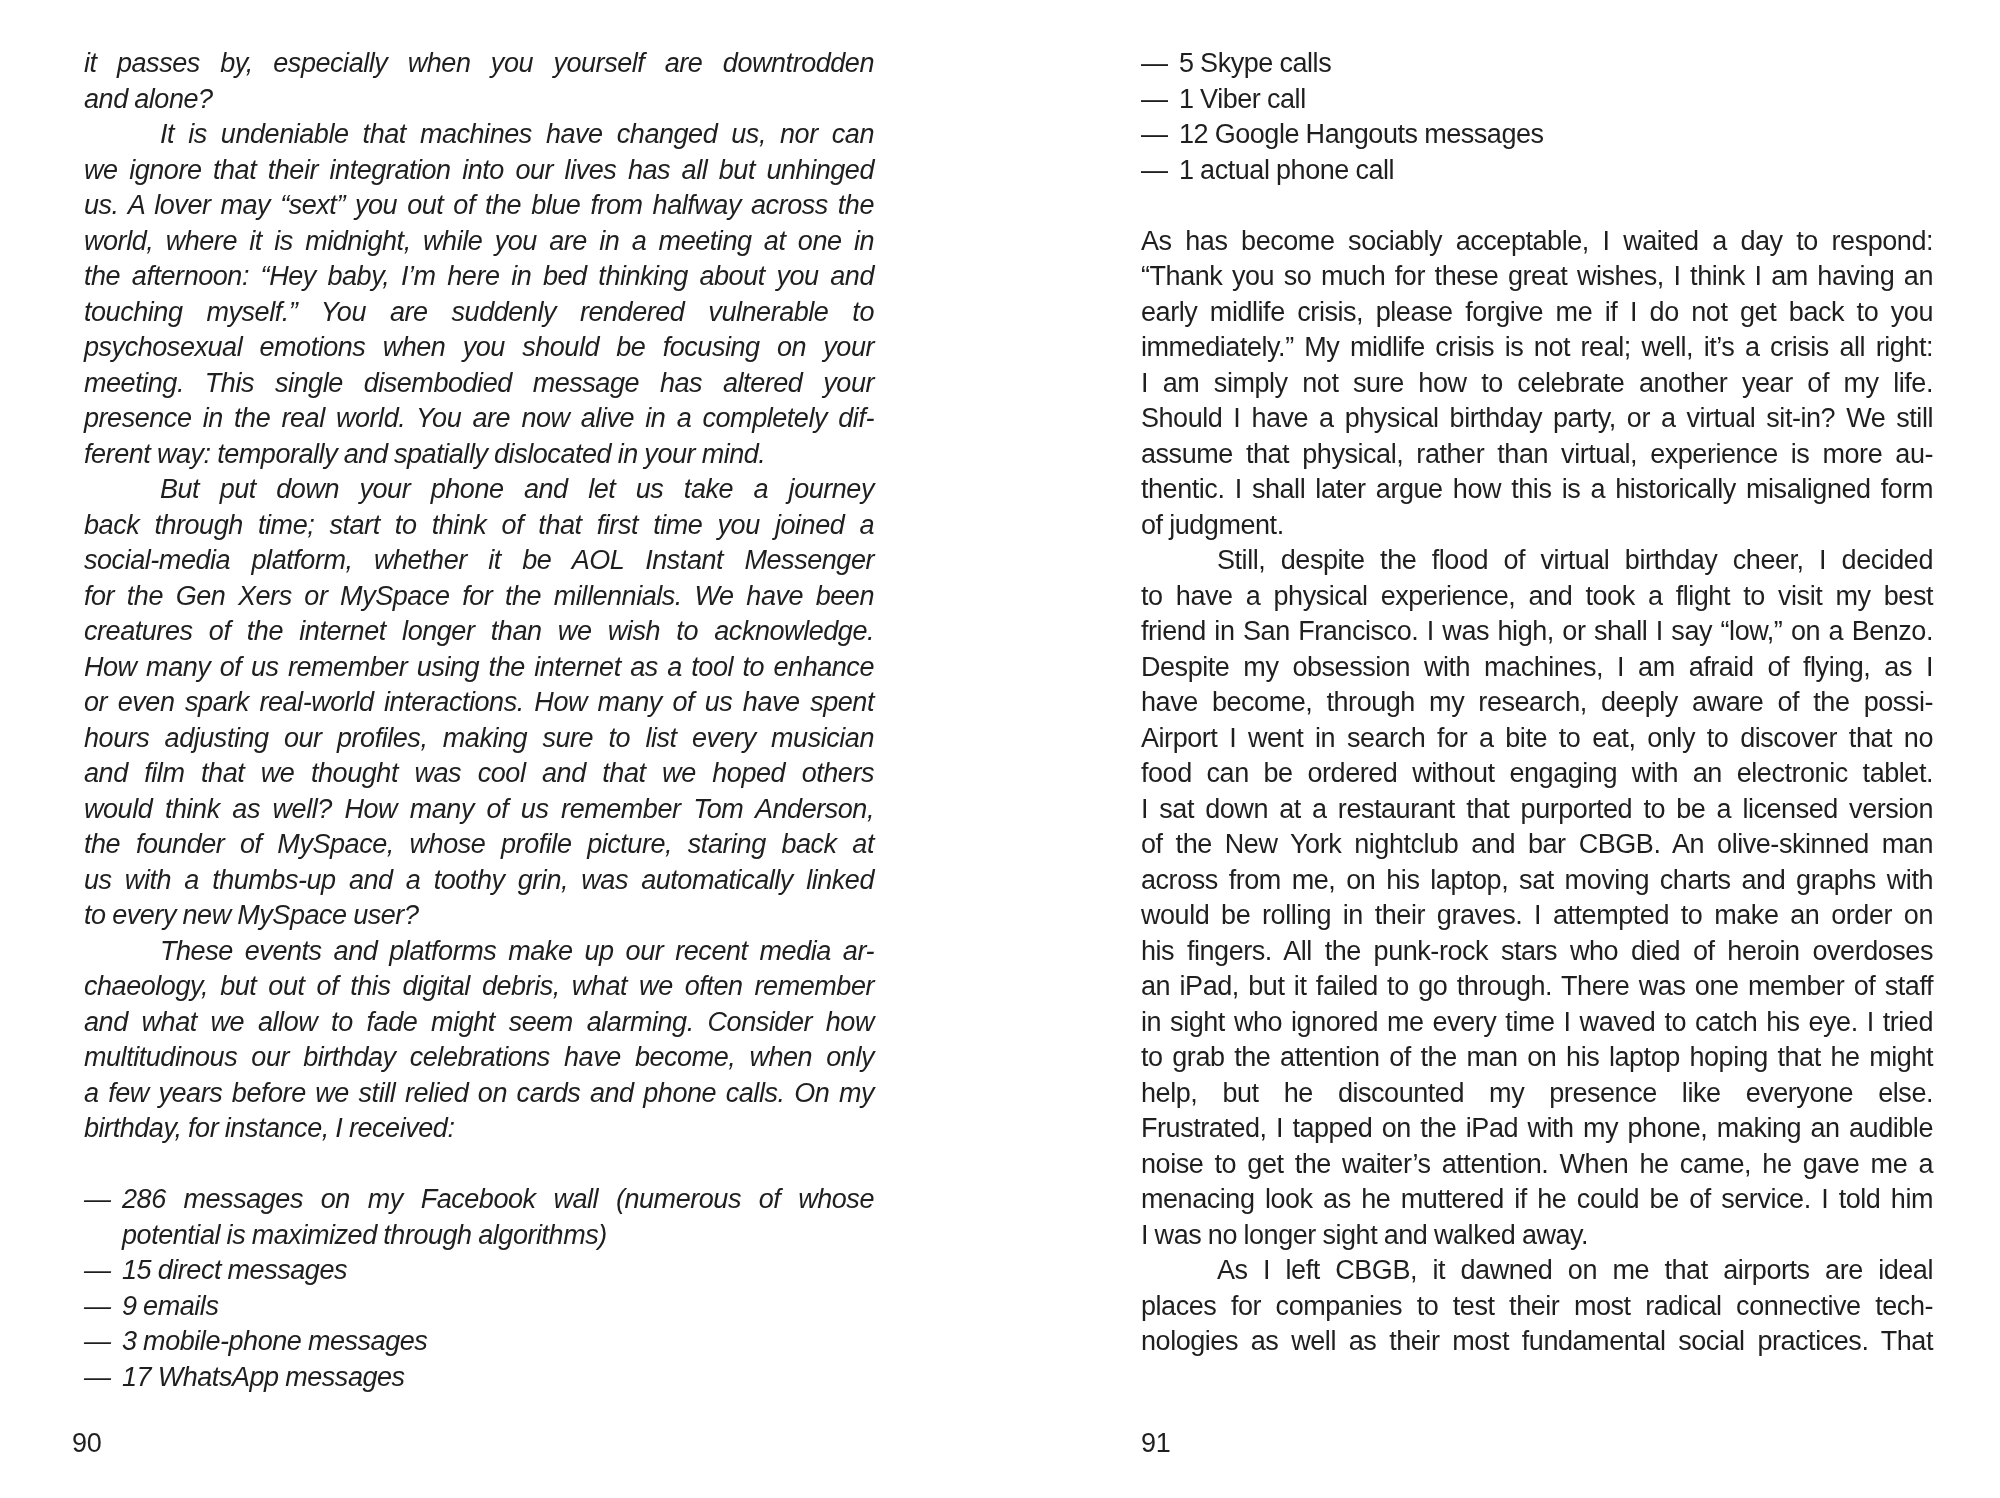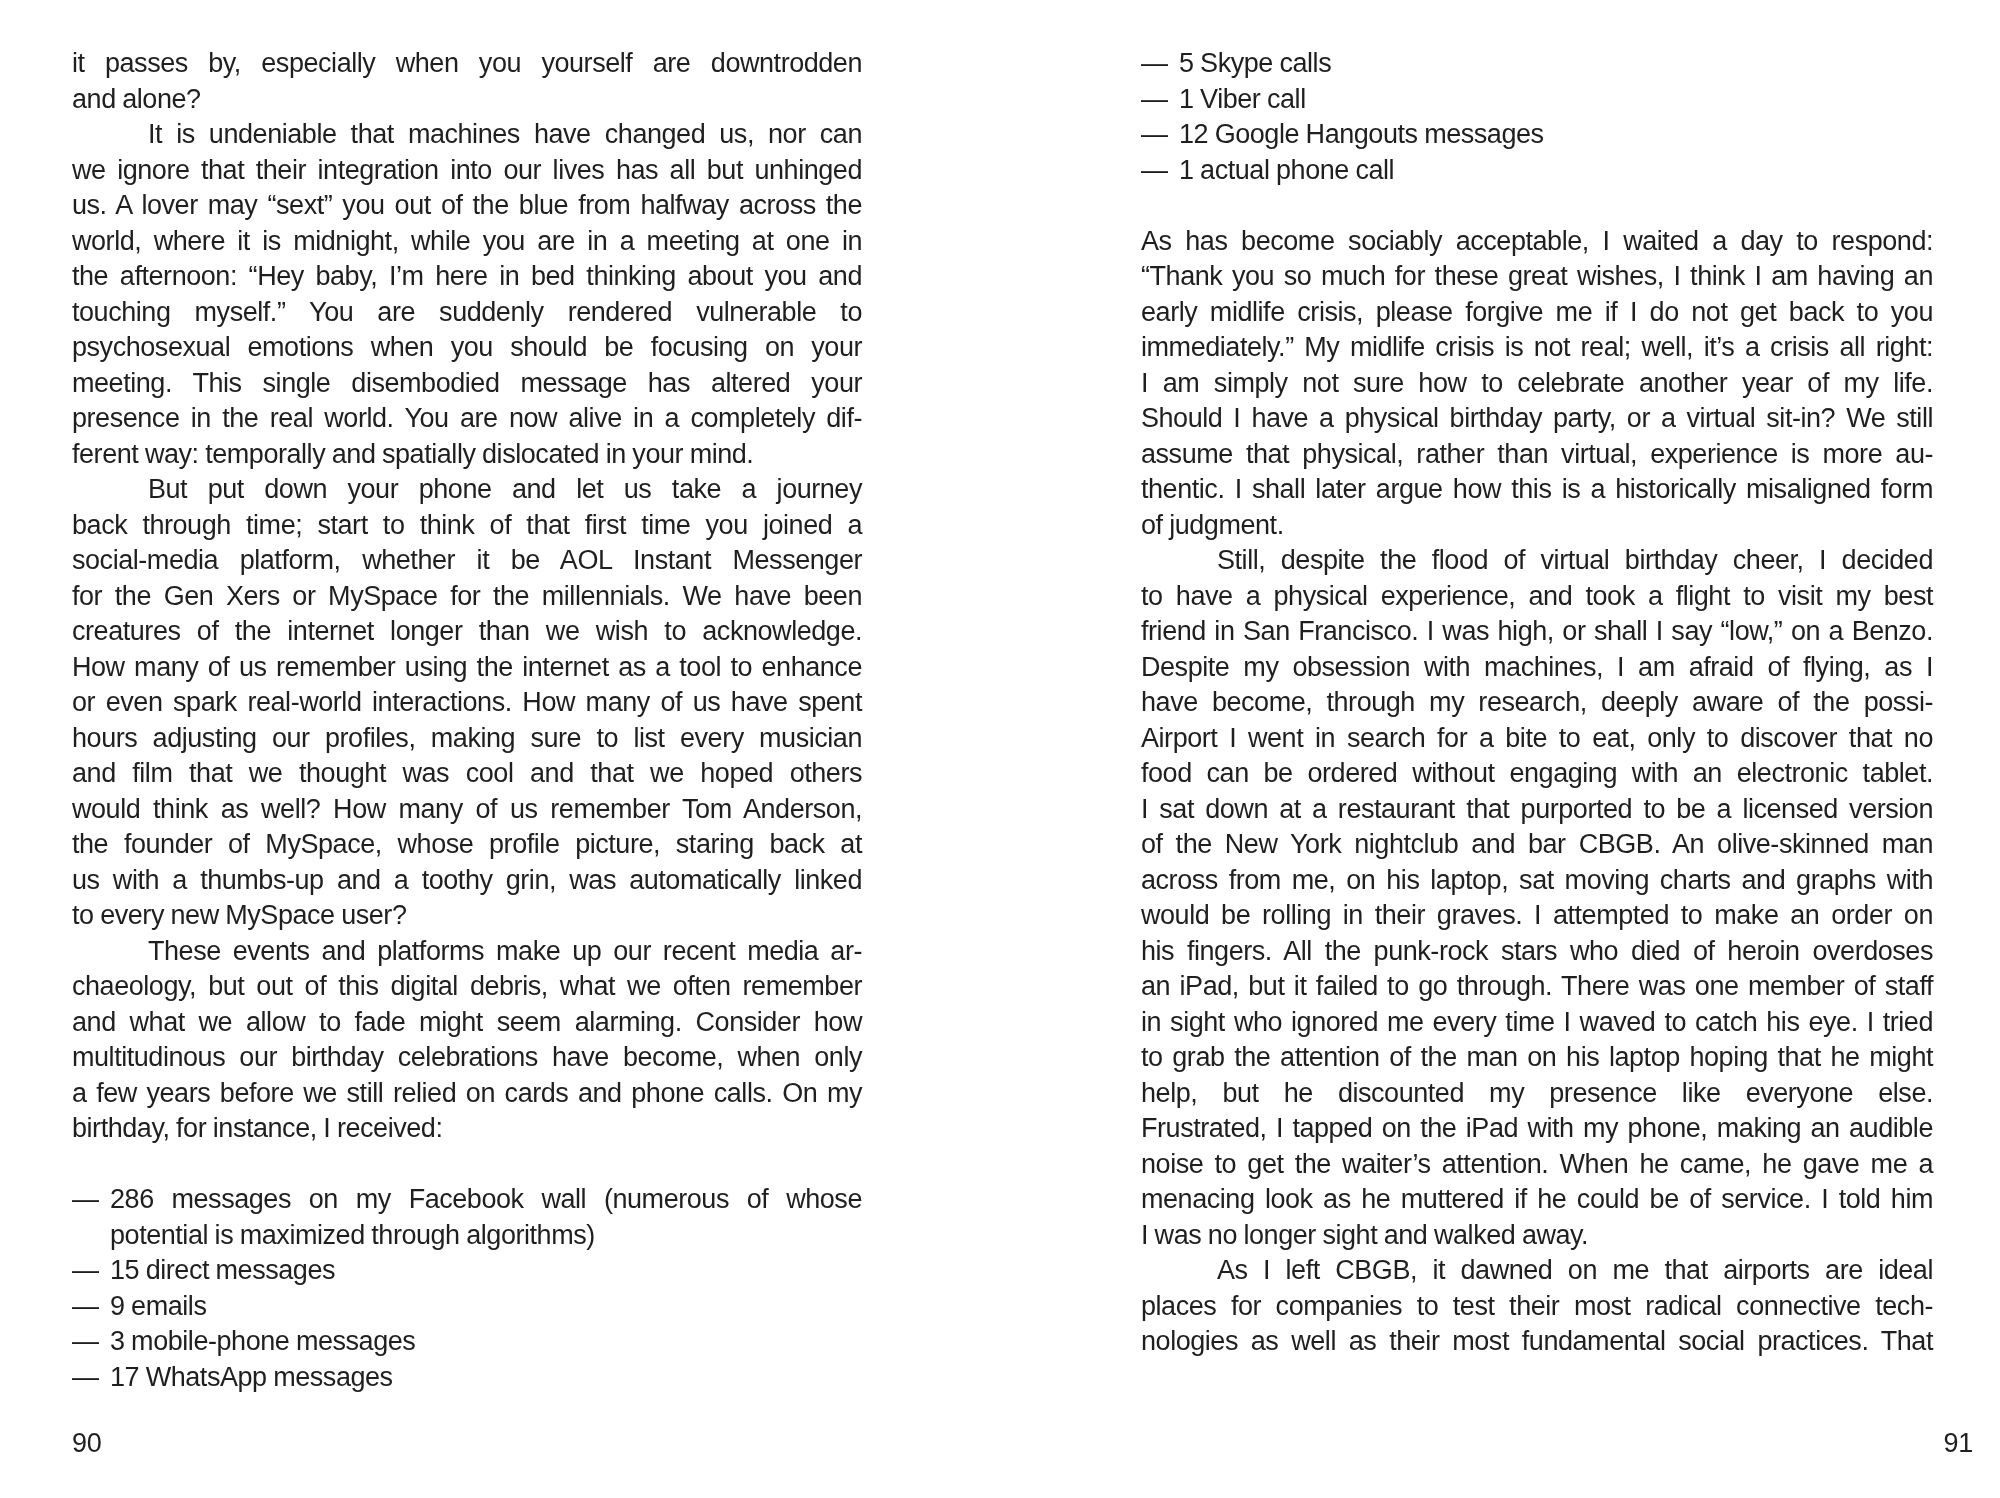--- a/index.html
+++ b/index.html
@@ -13,21 +13,21 @@
     position: relative;
     overflow: hidden;
     color: #1f1f1f;
     font-family: "Liberation Sans", sans-serif;
   }
   .page {
     position: absolute;
     top: 0;
     height: 1498px;
   }
-  .page.left { left: 72px; width: 790px; }
+  .page.left { left: 84px; width: 790px; font-style: italic; }
   .page.right { left: 1141px; width: 792px; }
 
   .col {
     position: absolute;
     top: 46px;
     left: 0;
     width: 100%;
     font-size: 27px;
     line-height: 35.5px;
     letter-spacing: -0.45px;
@@ -60,21 +60,21 @@
 
   .folio {
     position: absolute;
     top: 1428px;
     font-size: 27px;
     line-height: 30px;
     letter-spacing: -0.3px;
     text-align: right;
   }
   .folio.left { left: 72px; }
-  .folio.right { left: 1181px; width: 792px; text-align: right; }
+  .folio.right { left: 1141px; width: 792px; text-align: left; }
 </style>
 </head>
 <body>
 
 <div class="page left">
   <div class="col">
 
     <div>
       <span class="ln">it passes by, especially when you yourself are downtrodden</span>
       <span class="ln last">and alone?</span>

